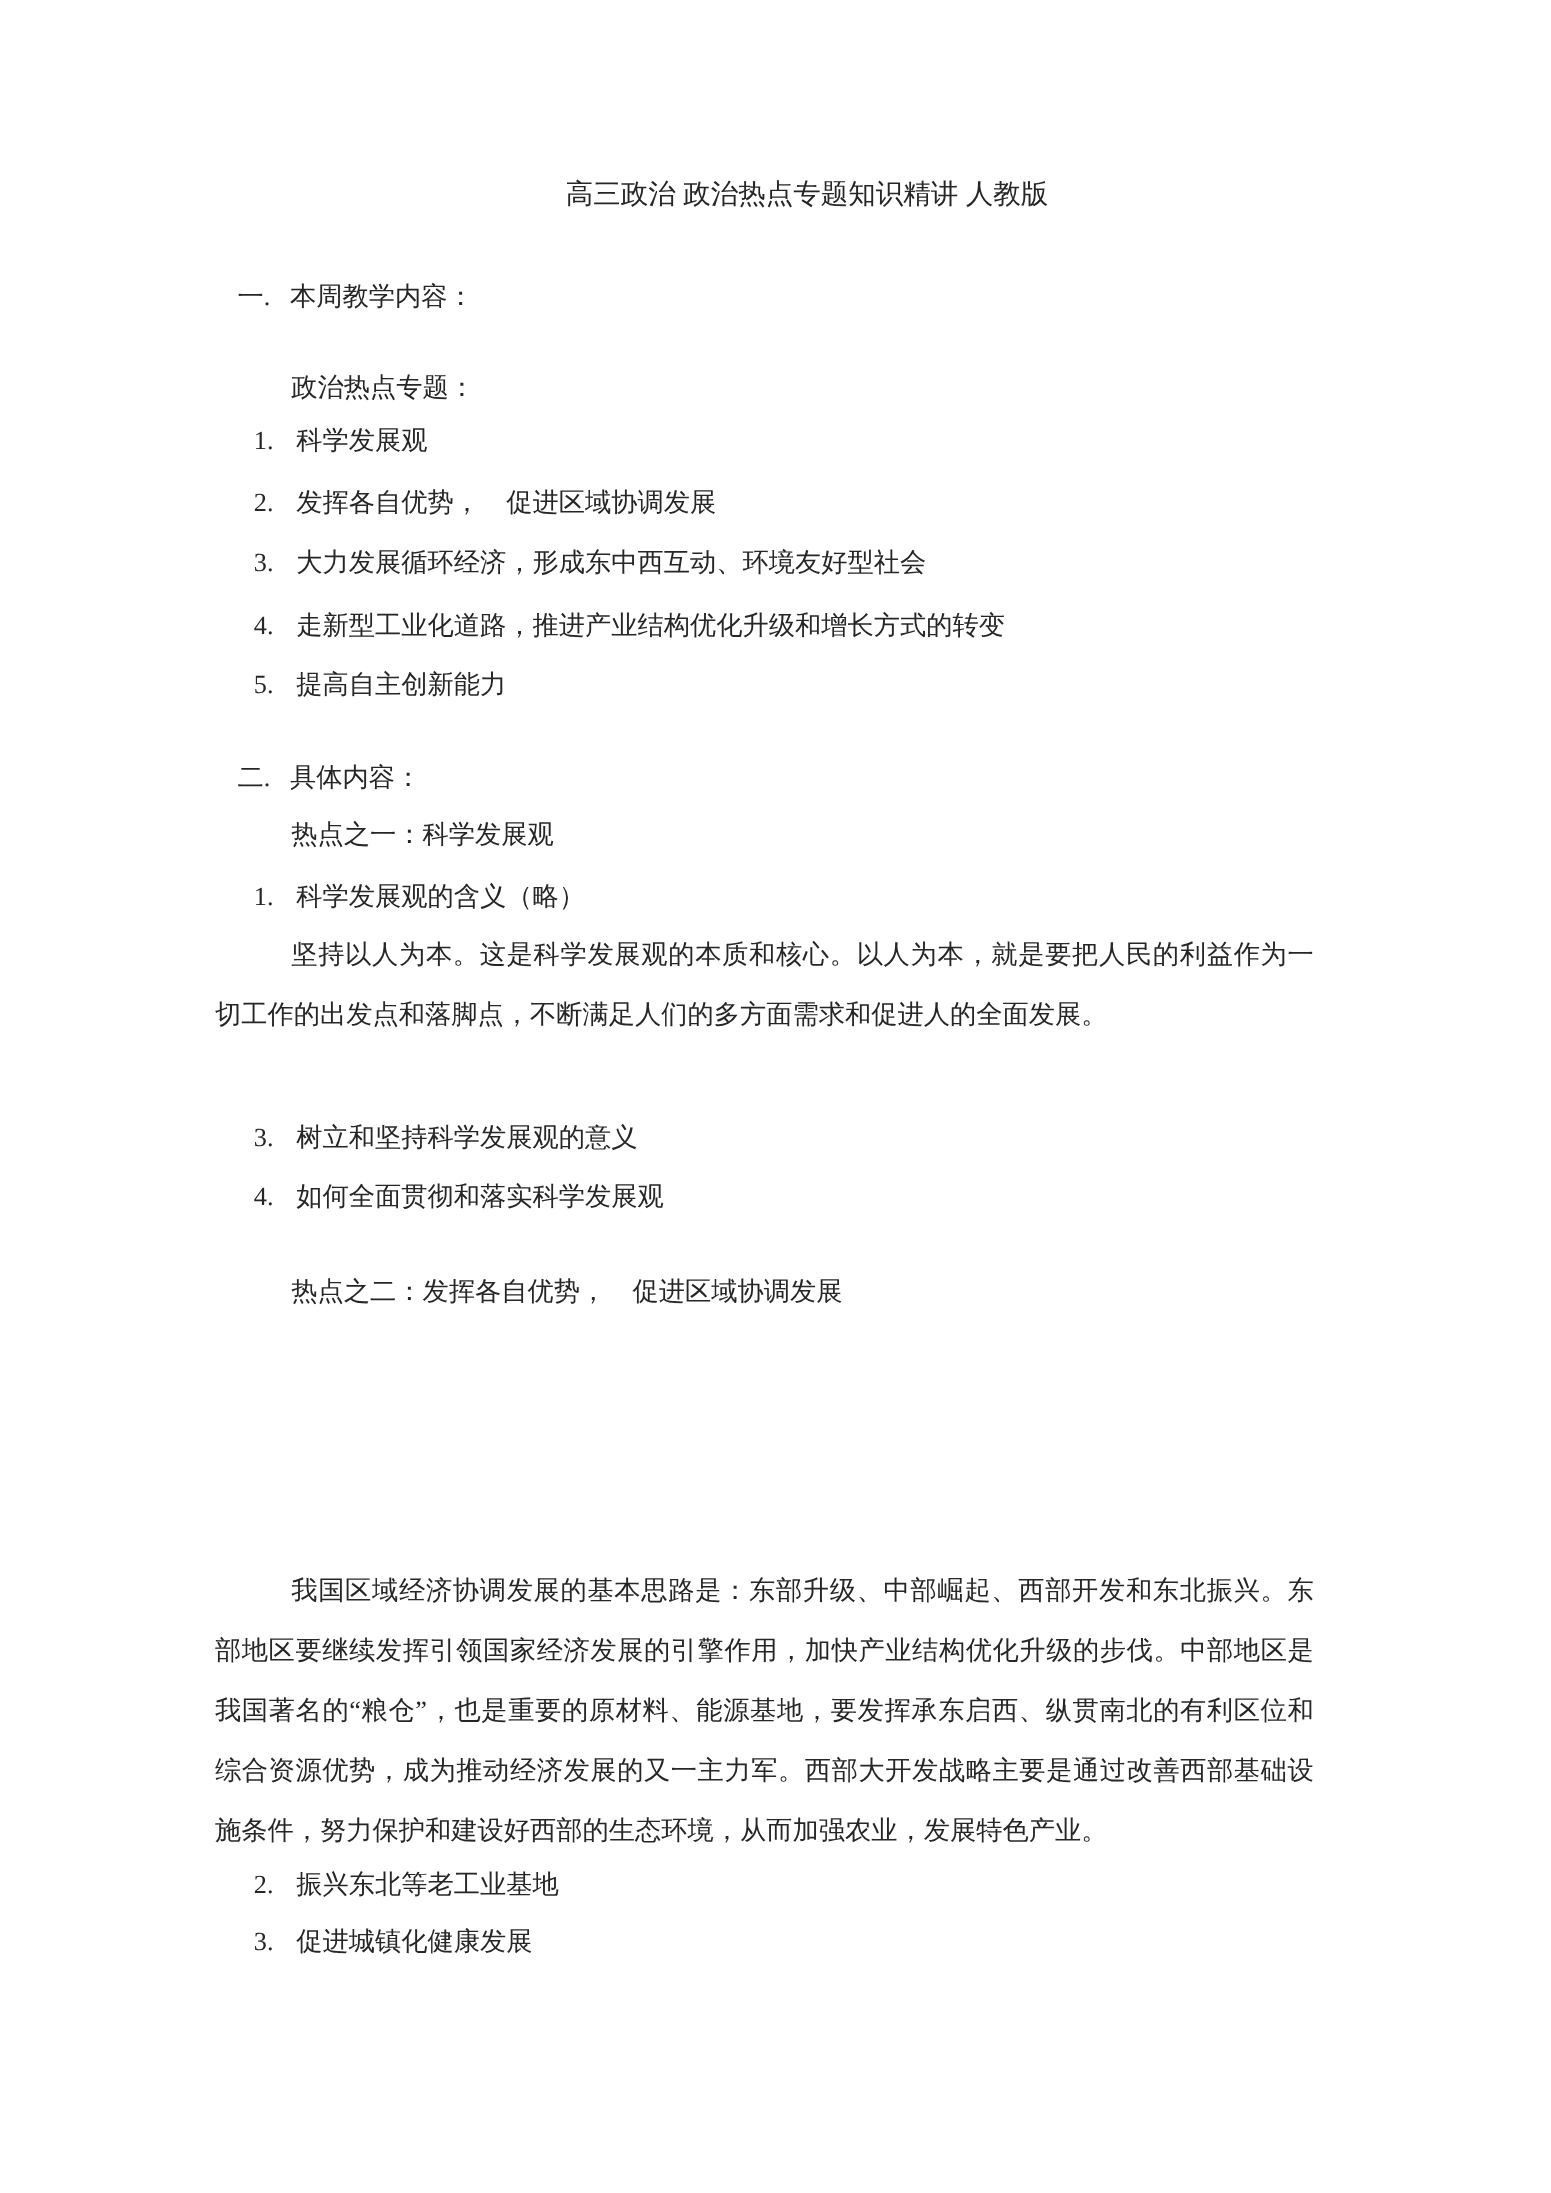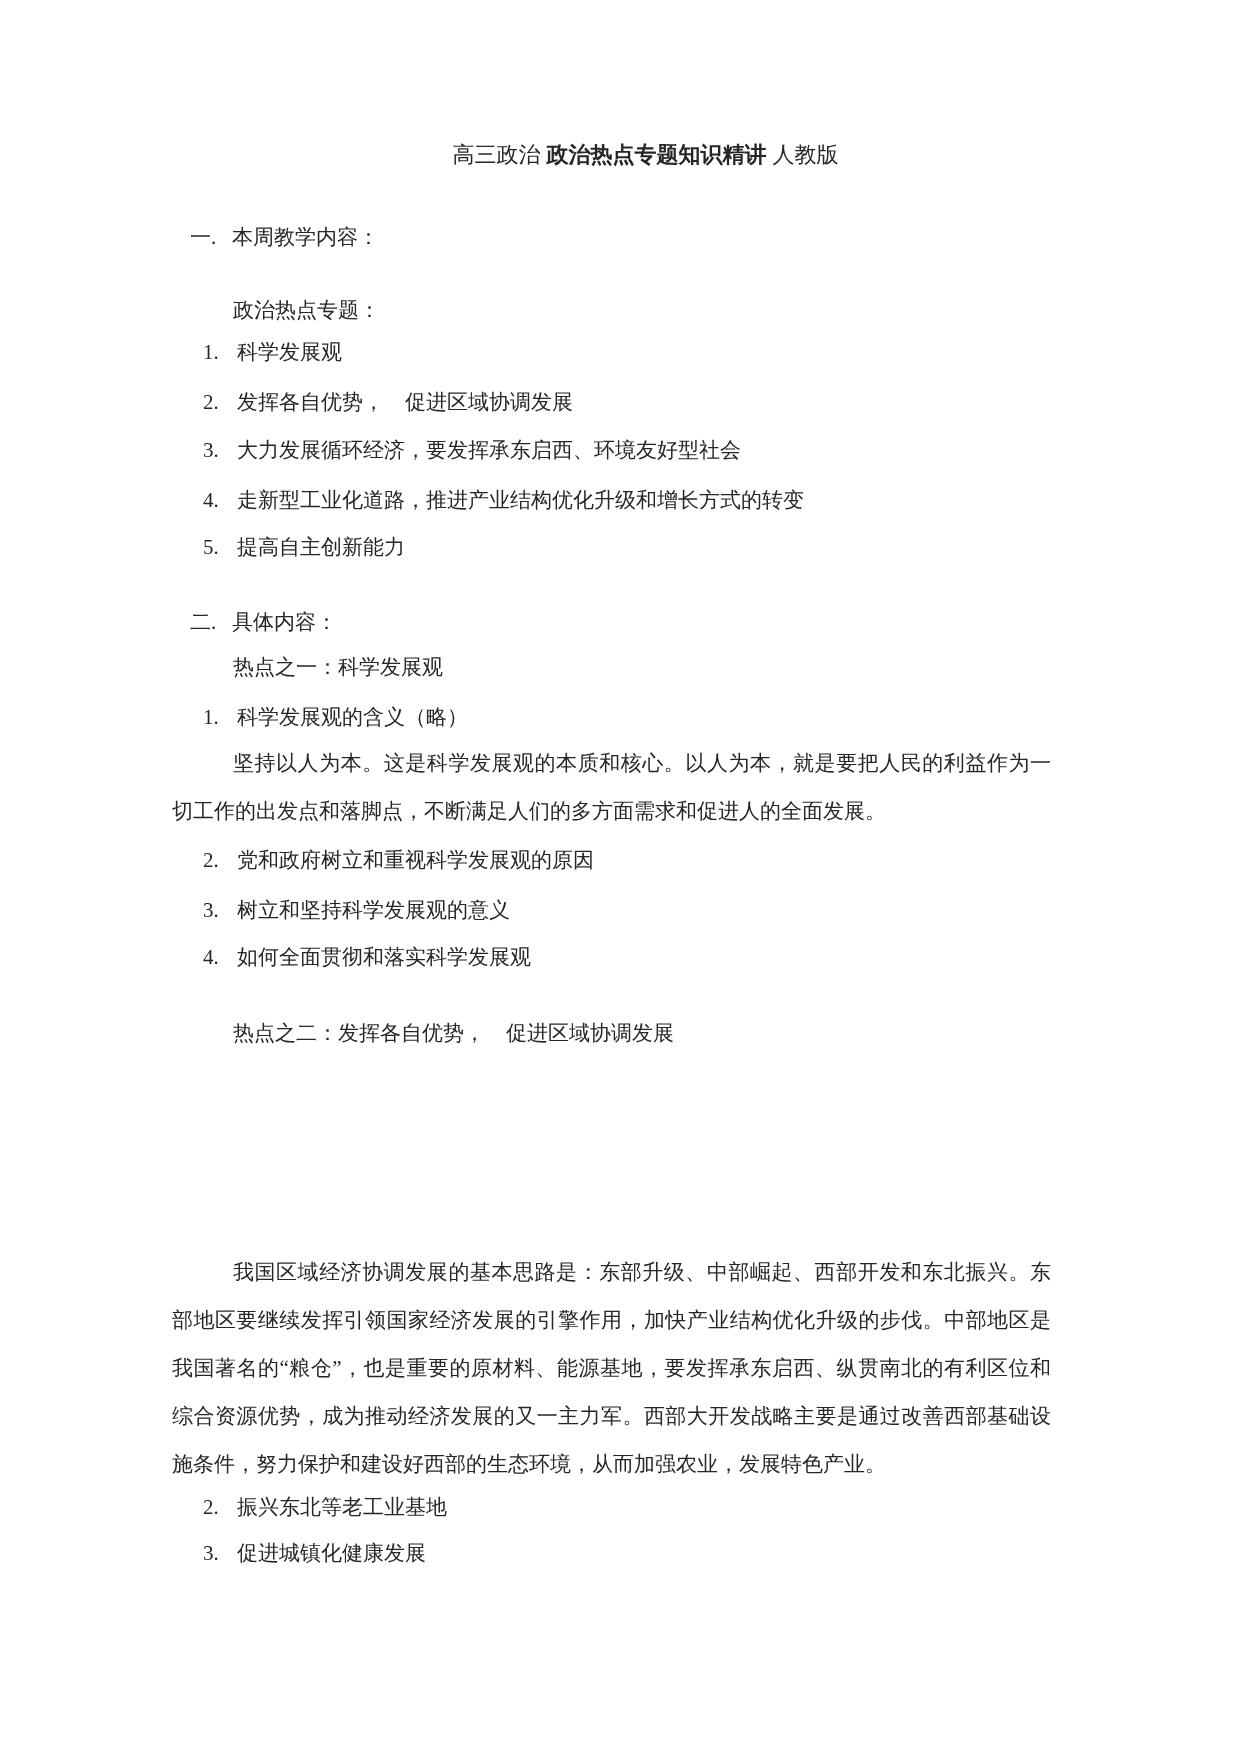--- a/index.html
+++ b/index.html
@@ -22,21 +22,21 @@
     left: 172px;
     width: 879px;
     line-height: 48px;
   }
   .doc-title {
     text-align: center;
     font-size: 22px;
     left: 206px; 
   }
   .doc-title .b { font-weight: normal; }
-  .doc-title .mid { font-weight: bold; margin: 0 6px; }
+  .doc-title .mid { font-weight: normal; margin: 0 6px; }
   .sec-heading .num {
     display: inline-block;
     margin-left: 18px;
     width: 42px;
   }
   .list-item .num {
     display: inline-block;
     margin-left: 31px;
     width: 34px;
   }
@@ -65,44 +65,41 @@
     <span class="num">一.</span><span>本周教学内容：</span>
   </div>
 
   <div class="block list-item" style="top:328px">
     <span class="num">1.</span><span>科学发展观</span>
   </div>
   <div class="block list-item" style="top:378px">
     <span class="num">2.</span><span>发挥各自优势，　促进区域协调发展</span>
   </div>
   <div class="block list-item" style="top:426px">
-    <span class="num">3.</span><span>大力发展循环经济，要发挥承东启西、环境友好型社会</span>
+    <span class="num">3.</span><span>大力发展循环经济，形成东中西互动、环境友好型社会</span>
   </div>
   <div class="block list-item" style="top:476px">
     <span class="num">4.</span><span>走新型工业化道路，推进产业结构优化升级和增长方式的转变</span>
   </div>
   <div class="block list-item" style="top:523px">
     <span class="num">5.</span><span>提高自主创新能力</span>
   </div>
 
   <div class="block indent1" style="top:643px">
     <span>热点之一：科学发展观</span>
   </div>
 
   <div class="block sec-heading" style="top:598px">
     <span class="num">二.</span><span>具体内容：</span>
   </div>
   <div class="block list-item" style="top:693px">
     <span class="num">1.</span><span>科学发展观的含义（略）</span>
   </div>
   <div class="block para" style="top:739px">
     <span>坚持以人为本。这是科学发展观的本质和核心。以人为本，就是要把人民的利益作为一切工作的出发点和落脚点，不断满足人们的多方面需求和促进人的全面发展。</span>
-  </div>
-  <div class="block list-item" style="top:836px">
-    <span class="num">2.</span><span>党和政府树立和重视科学发展观的原因</span>
   </div>
   <div class="block list-item" style="top:886px">
     <span class="num">3.</span><span>树立和坚持科学发展观的意义</span>
   </div>
   <div class="block list-item" style="top:933px">
     <span class="num">4.</span><span>如何全面贯彻和落实科学发展观</span>
   </div>
 
   <div class="block indent1" style="top:1009px">
     <span>热点之二：发挥各自优势，　促进区域协调发展</span>

